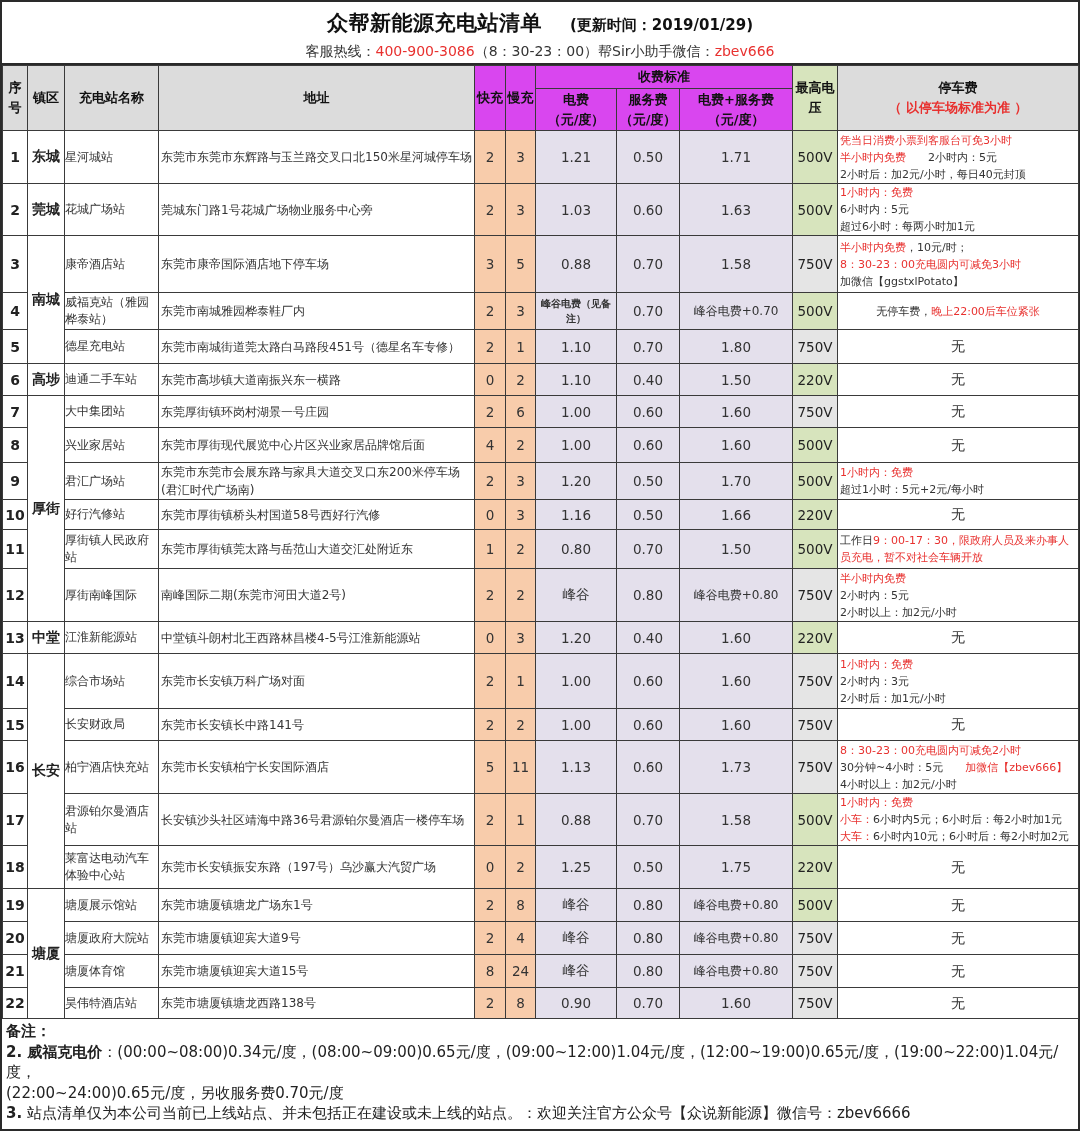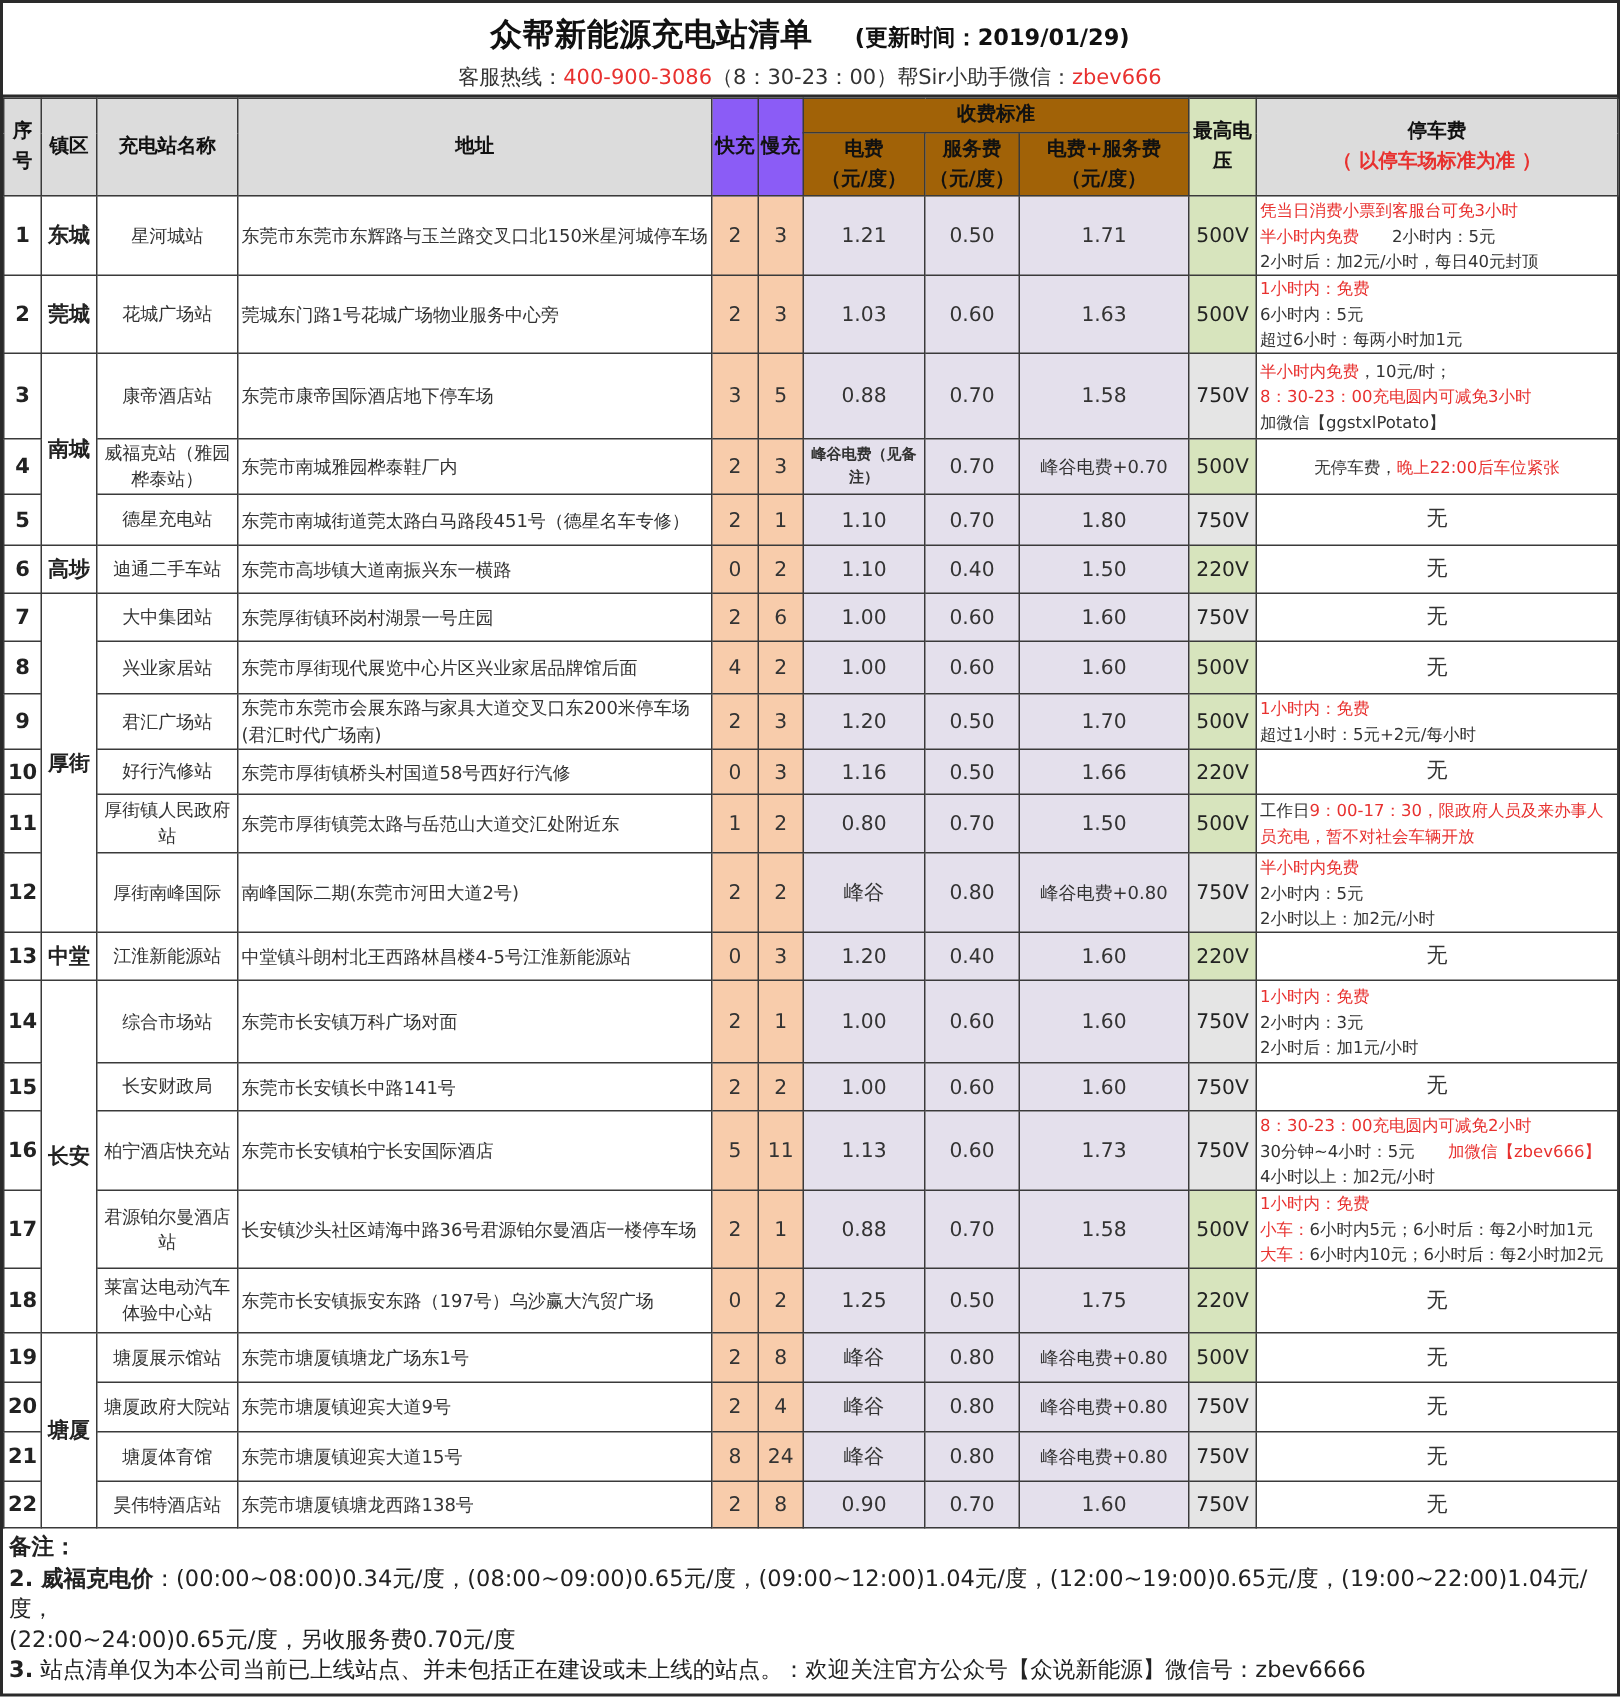--- a/index.html
+++ b/index.html
@@ -8,26 +8,26 @@
   .sheet { position: absolute; left: 0; top: 0; width: 1080px; height: 1131px; border: 2px solid #2a2a2a; background: #fff; }
   .title-block { height: 63px; text-align: center; border-bottom: 2px solid #2a2a2a; padding-top: 7px; }
   .title-line { font-size: 0; }
   .title-main { font-size: 21px; font-weight: bold; color: #111; letter-spacing: 0.5px; }
   .title-date { font-size: 15px; font-weight: bold; color: #111; margin-left: 28px; }
   .subtitle { font-size: 14px; color: #333; margin-top: 6px; }
   .red { color: #e8312f; }
   table { border-collapse: collapse; table-layout: fixed; width: 1076px; }
   td, th { border: 1px solid #3a3a3a; font-size: 12.5px; vertical-align: middle; }
   th { background: #dcdcdc; font-weight: bold; text-align: center; font-size: 13px; line-height: 20px; color: #111; }
-  th.orange { background: #8b5cf6; }
-  th.lav { background: #a16207; text-align: center; }
+  th.orange { background: #d946ef; }
+  th.lav { background: #d946ef; text-align: center; }
   th.green { background: #d7e4bd; }
   td.seq { font-weight: bold; font-size: 14px; text-align: center; }
   td.town { font-weight: bold; font-size: 14px; text-align: center; }
-  td.name { text-align: center; font-size: 12px; line-height: 17px; color: #333; }
+  td.name { font-size: 12px; line-height: 17px; color: #333; }
   td.addr { text-align: left; font-size: 12px; line-height: 18px; padding: 0 2px; color: #333; }
   td.num { text-align: center; background: #f8ccab; font-size: 13.5px; color: #333; }
   td.price { text-align: center; background: #e4e0ec; font-size: 13.5px; color: #333; }
   td.price.small { font-size: 12px; }
   td.price.tiny { font-size: 10px; font-weight: bold; line-height: 15px; margin-left: 32px; }
   td.volt { text-align: center; font-size: 13.5px; color: #222; }
   td.volt.v500, td.volt.v220 { background: #d7e4bd; }
   td.volt.v750 { background: #e5e5e5; }
   td.park { font-size: 11px; line-height: 17px; padding: 0 2px; color: #333; }
   td.park.center { text-align: center; font-size: 14px; }

